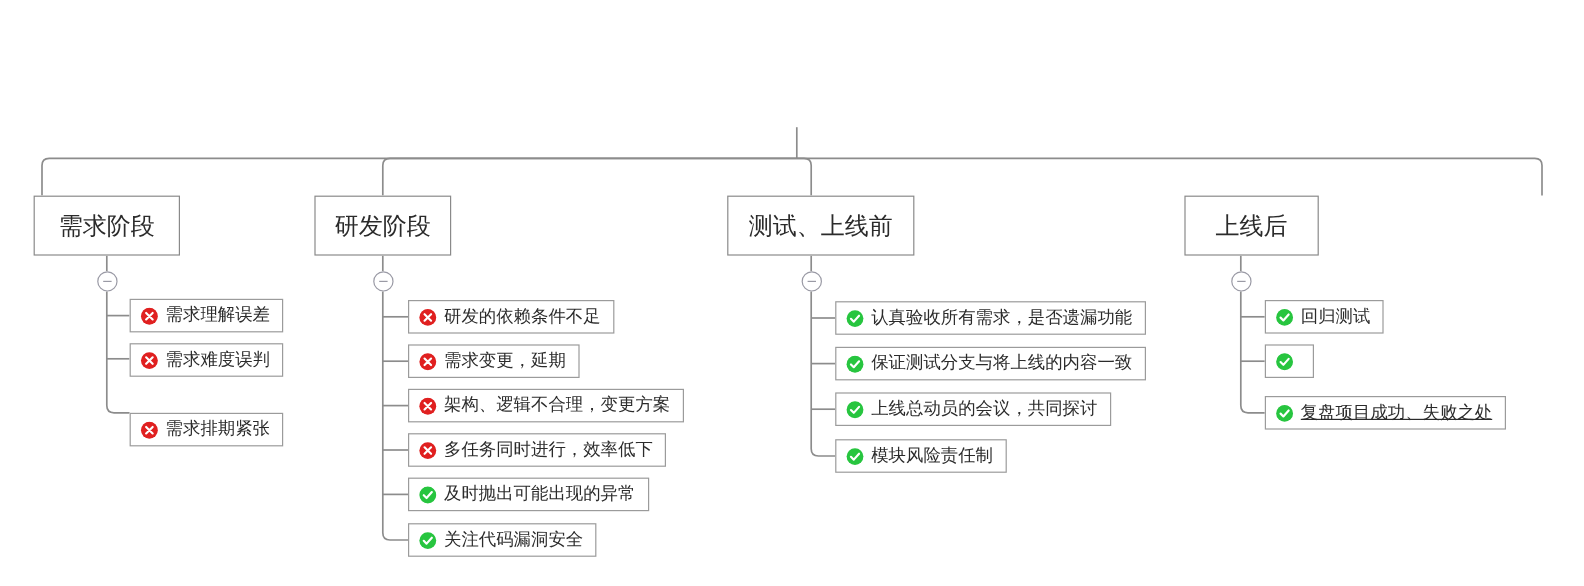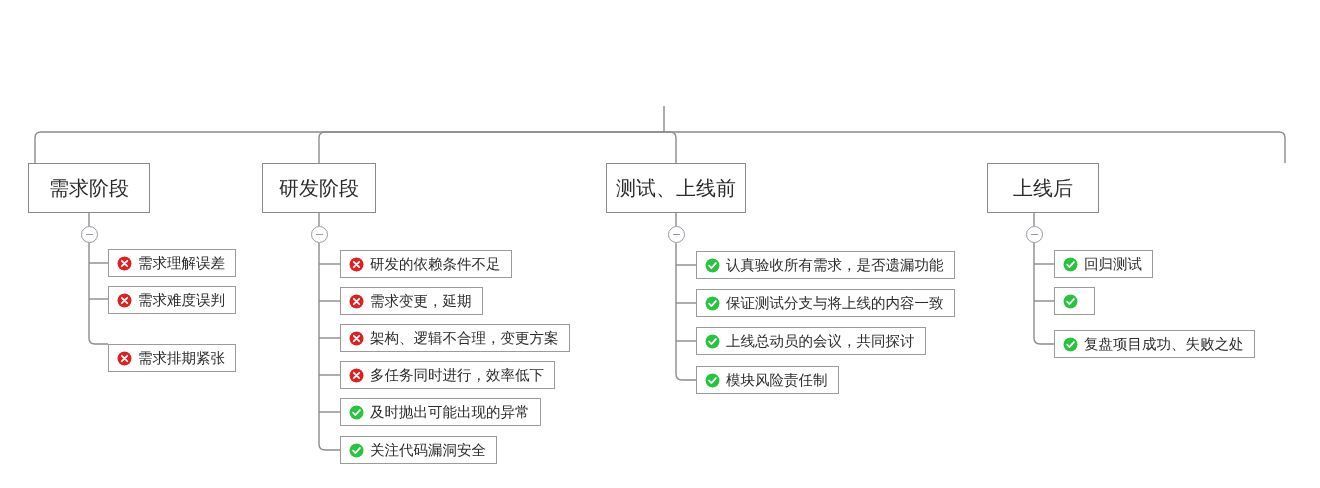--- a/index.html
+++ b/index.html
@@ -243,21 +243,21 @@
   </div>
 
   <div class="leaf-node" style="left:340px; top:436px;">
     <svg class="status-icon" viewBox="0 0 16 16">
       <circle cx="8" cy="8" r="7.5" fill="#27c53f"></circle>
       <path d="M4.4,8.2 L6.9,10.7 L11.6,5.4" stroke="#ffffff" stroke-width="1.9" fill="none" stroke-linecap="round" stroke-linejoin="round"></path>
     </svg>
     <span class="leaf-label">关注代码漏洞安全</span>
   </div>
 
-  <div class="phase-node" style="left:606px; top:163px; width:140px;">
+  <div class="phase-node" style="left:606px; top:163px; width:156px;">
     <span class="label">测试、上线前</span>
   </div>
   <div class="toggle" style="left:667.5px; top:226px;">
     <span class="dash"></span>
   </div>
 
   <div class="leaf-node" style="left:696px; top:251px;">
     <svg class="status-icon" viewBox="0 0 16 16">
       <circle cx="8" cy="8" r="7.5" fill="#27c53f"></circle>
       <path d="M4.4,8.2 L6.9,10.7 L11.6,5.4" stroke="#ffffff" stroke-width="1.9" fill="none" stroke-linecap="round" stroke-linejoin="round"></path>
@@ -304,21 +304,21 @@
     <span class="leaf-label">回归测试</span>
   </div>
 
   <div class="leaf-node" style="left:1054px; top:287px;">
     <svg class="status-icon" viewBox="0 0 16 16">
       <circle cx="8" cy="8" r="7.5" fill="#27c53f"></circle>
       <path d="M4.4,8.2 L6.9,10.7 L11.6,5.4" stroke="#ffffff" stroke-width="1.9" fill="none" stroke-linecap="round" stroke-linejoin="round"></path>
     </svg>
   </div>
 
-  <div class="leaf-node" style="left:1054px; top:330px;">
+  <div class="leaf-node" style="left:1054px; top:330px;text-decoration:underline;">
     <svg class="status-icon" viewBox="0 0 16 16">
       <circle cx="8" cy="8" r="7.5" fill="#27c53f"></circle>
       <path d="M4.4,8.2 L6.9,10.7 L11.6,5.4" stroke="#ffffff" stroke-width="1.9" fill="none" stroke-linecap="round" stroke-linejoin="round"></path>
     </svg>
     <span class="leaf-label">复盘项目成功、失败之处</span>
   </div>
 
 </div>
 
 </body></html>

